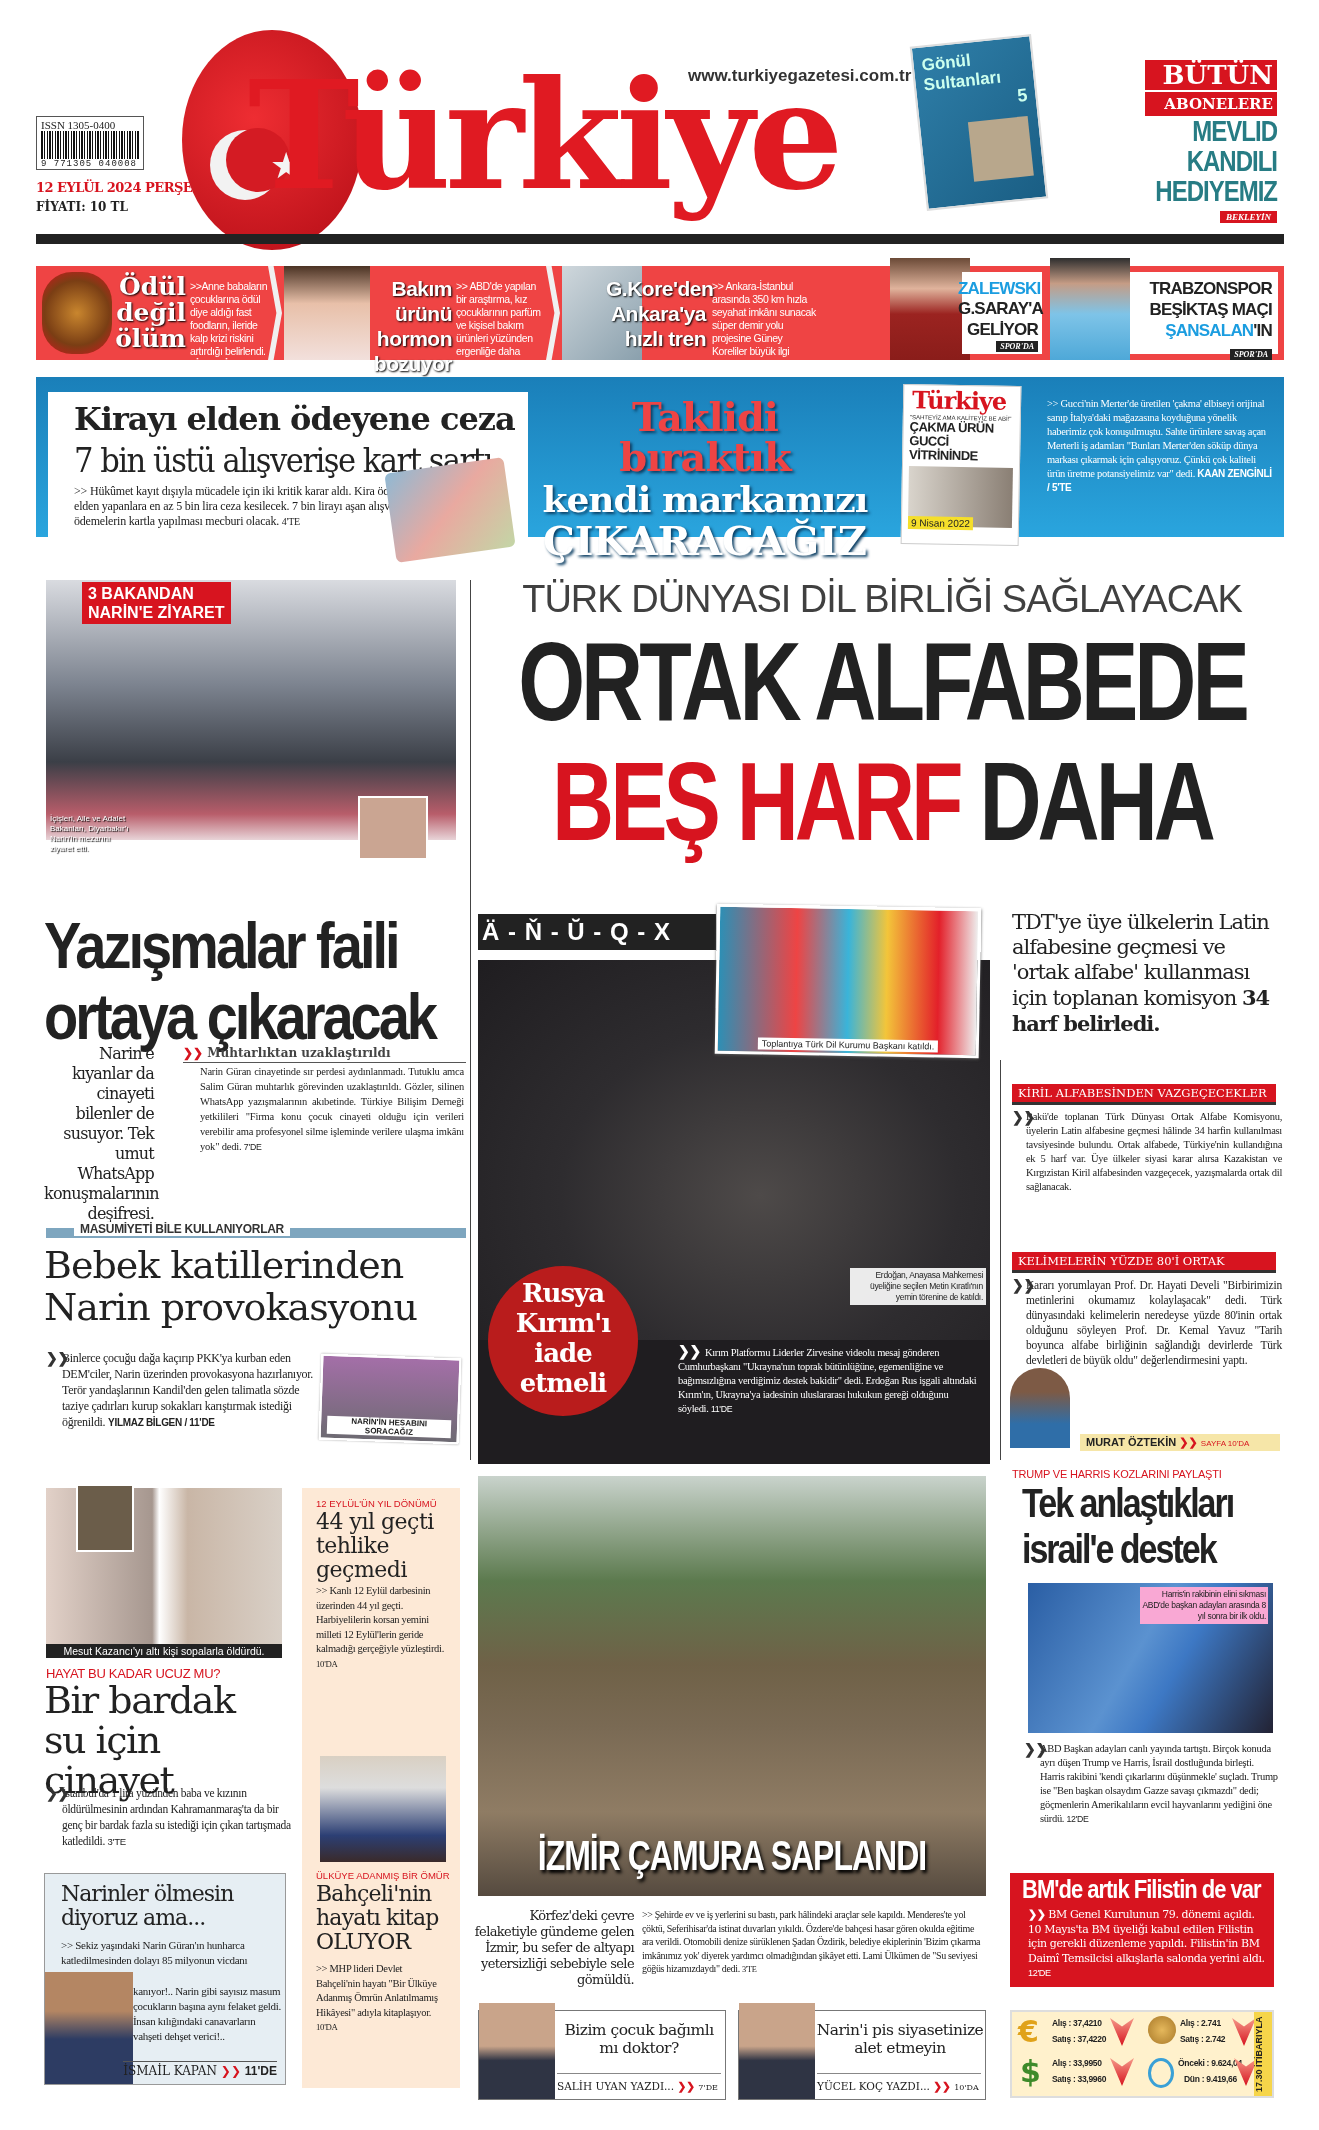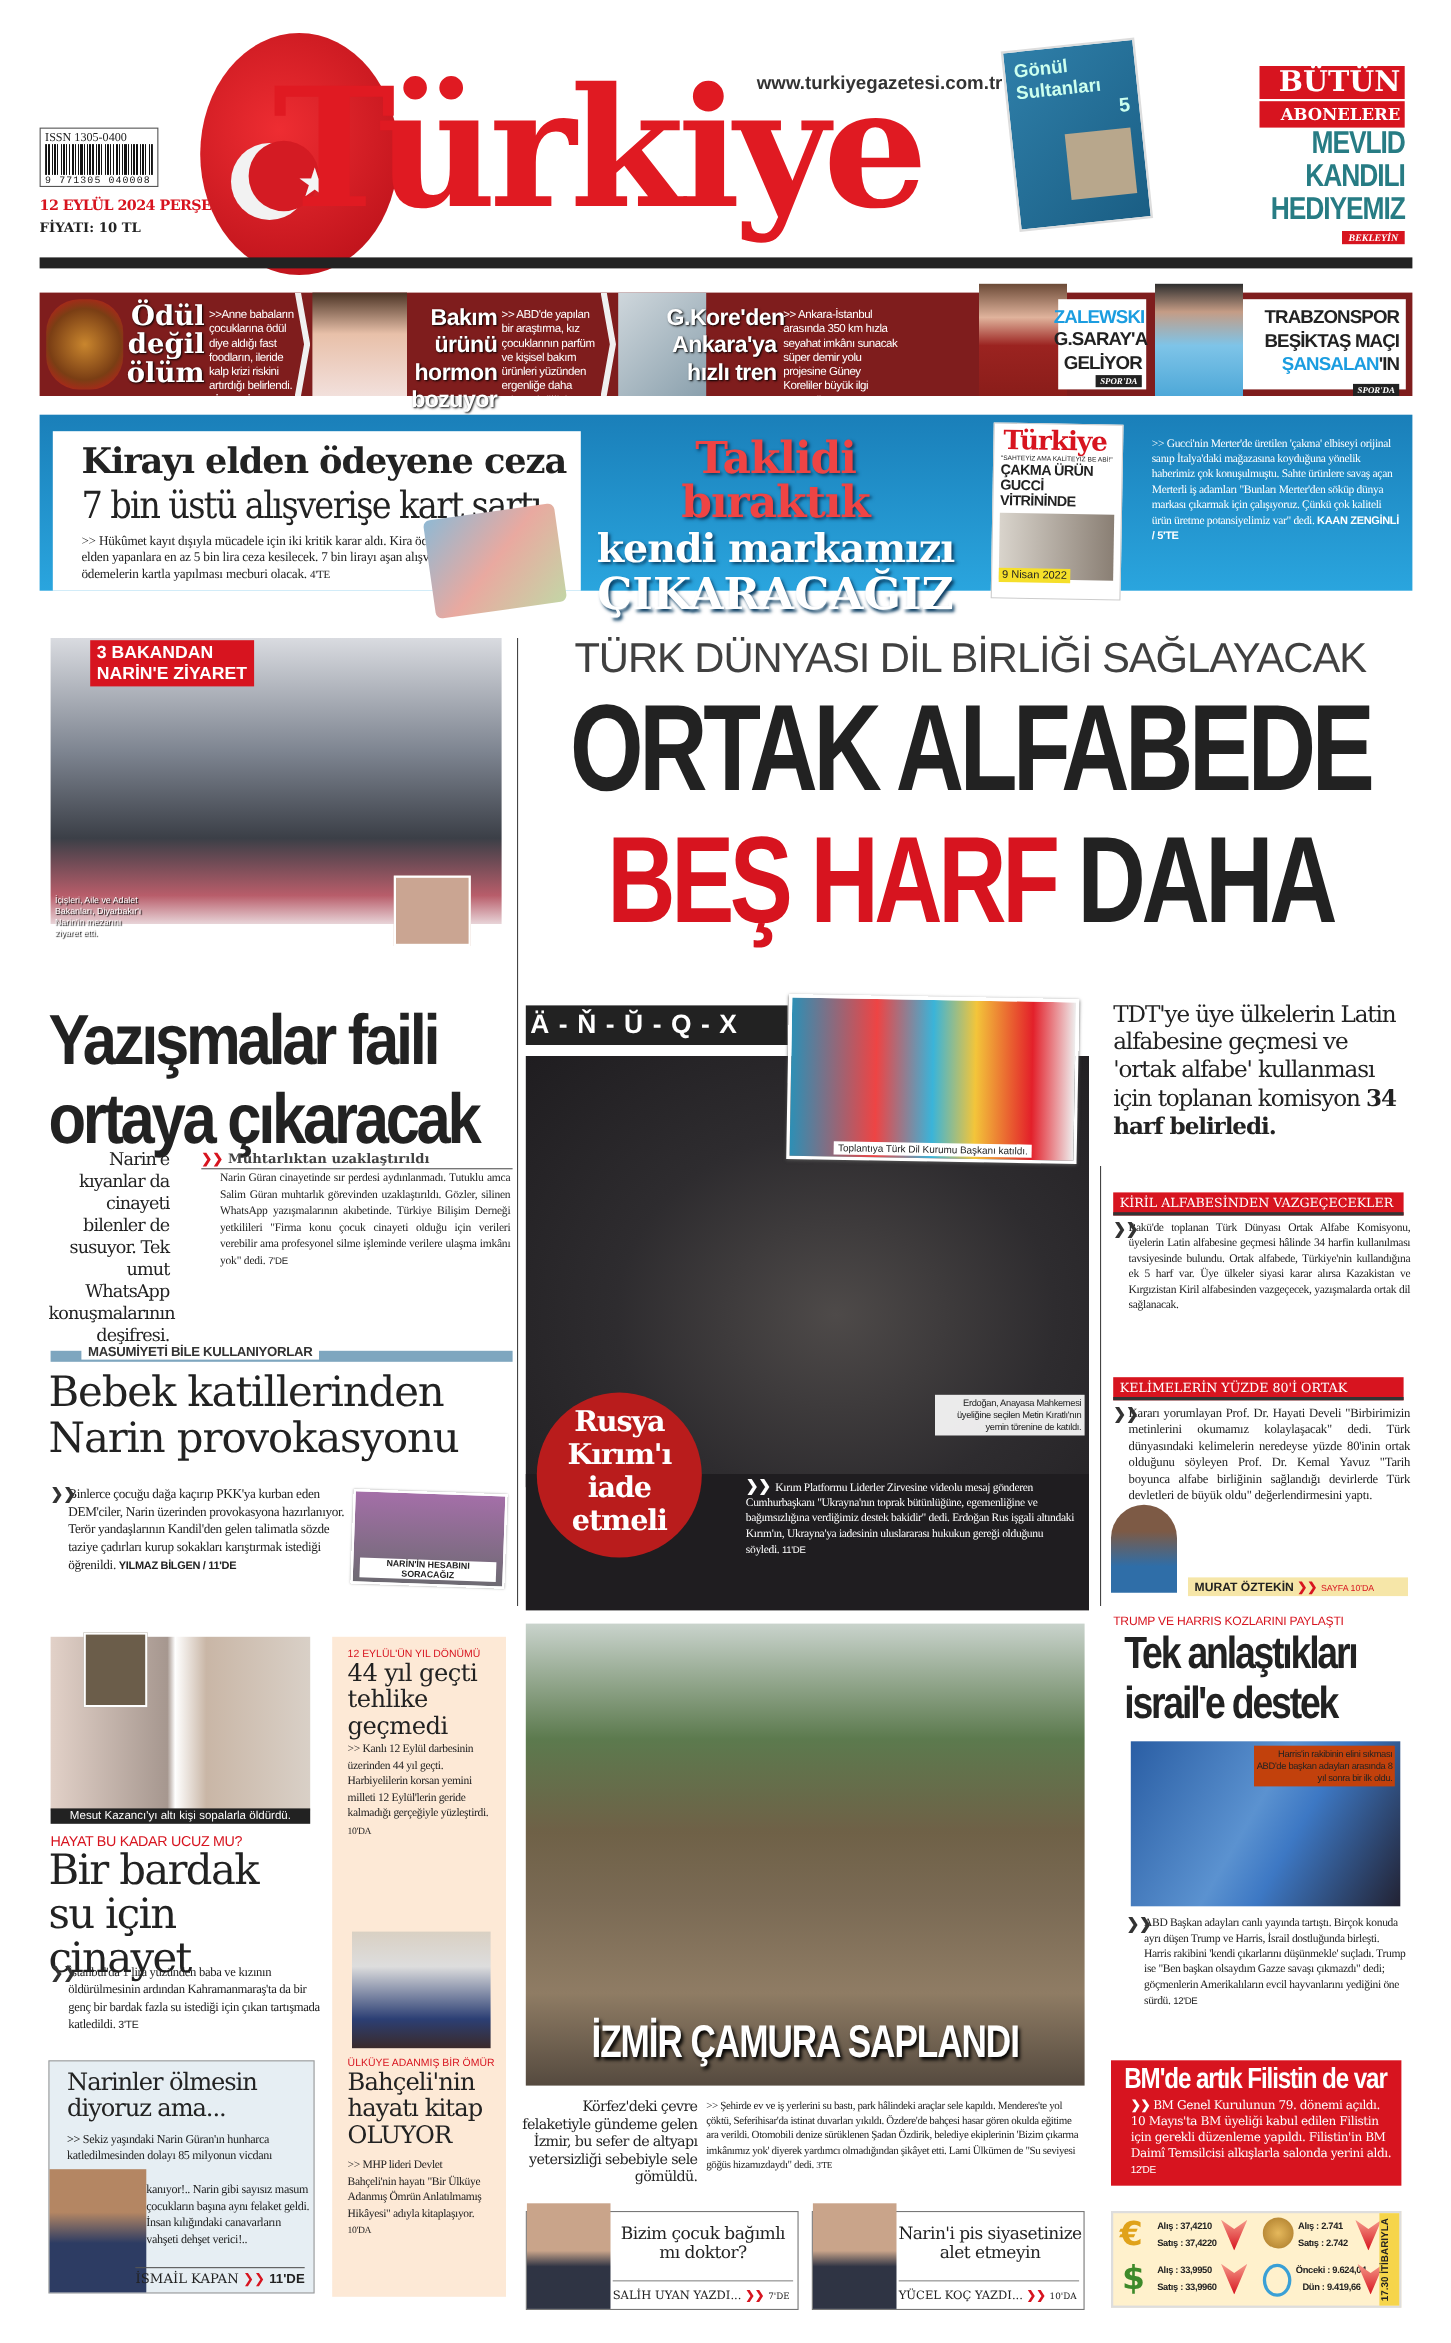--- a/index.html
+++ b/index.html
@@ -24,21 +24,21 @@
 #book{left:918px;top:40px;width:122px;height:165px;background:linear-gradient(135deg,#2f7fa9,#1a5e84);transform:rotate(-6deg);border:2px solid #ddd;padding:8px;color:#cfe;font-weight:bold;font-family:"Liberation Sans",sans-serif;font-size:17px}
 #book .num{text-align:right;font-size:18px}
 #book .img{margin-top:10px;margin-left:40px;width:60px;height:60px;background:#b8a78c}
 #promo{left:1145px;top:60px;width:132px;text-align:right}
 #promo .b1{background:#d7141f;color:#fff;font-weight:bold;font-size:26px;font-family:"DejaVu Serif",serif;padding:0 4px;line-height:30px}
 #promo .b2{background:#d7141f;color:#fff;font-weight:bold;font-size:15px;font-family:"DejaVu Serif",serif;padding:0 4px;margin-top:2px;line-height:24px}
 #promo .teal{color:#277c84;font-weight:bold;font-size:24px;line-height:30px;font-family:"Liberation Sans",sans-serif;letter-spacing:-1px;transform:scaleY(1.2)}
 #promo .bek{display:inline-block;background:#d7141f;color:#fff;font-size:9px;font-style:italic;font-weight:bold;padding:1px 6px;margin-top:4px}
 #mast-bar{left:36px;top:234px;width:1248px;height:10px;background:#222}
 
-#strip{left:36px;top:266px;width:1248px;height:94px;background:#7f1d1d}
+#strip{left:36px;top:266px;width:1248px;height:94px;background:#ef4444}
 .teaser{position:absolute;top:0;height:94px;color:#fff}
 .teaser .hl{position:absolute;font-weight:bold;font-family:"Liberation Sans",sans-serif;text-align:right;line-height:1;text-shadow:1px 1px 2px #000}
 .teaser .tx{position:absolute;font-size:10.5px;line-height:13px;font-family:"Liberation Sans",sans-serif;letter-spacing:-0.4px}
 .chev{position:absolute;top:0;width:14px;height:94px;background:#f0f0f0;clip-path:polygon(0 0,40% 0,100% 50%,40% 100%,0 100%,60% 50%)}
 .photo{position:absolute;background:#888}
 .sport-box{position:absolute;background:#fff;top:6px;height:82px}
 .sport-box .hl{position:absolute;font-family:"Liberation Sans",sans-serif;font-weight:bold;font-size:17px;line-height:21px;text-align:right;letter-spacing:-0.8px}
 .sportda{position:absolute;background:#222;color:#fff;font-size:8px;font-style:italic;font-weight:bold;padding:1px 4px}
 
 #blue{left:36px;top:377px;width:1248px;height:160px;background:linear-gradient(180deg,#1a7fb9,#2aa5de)}
@@ -129,21 +129,21 @@
 .col-box{position:absolute;border:1px solid #777;background:#fff;height:90px}
 .col-box .ph{position:absolute;left:0;bottom:0;width:76px;height:96px;background:linear-gradient(180deg,#c9a48a 0%,#c9a48a 45%,#2f3444 60%)}
 .col-box .ttl{position:absolute;font-family:"DejaVu Serif",serif;font-size:15.5px;line-height:18px;text-align:center;letter-spacing:-0.5px}
 .col-box .by{position:absolute;border-top:1px solid #888;font-family:"DejaVu Serif",serif;font-size:10.5px;padding-top:6px}
 .col-box .by .q{color:#d7141f;font-weight:bold}
 .col-box .by .pg{font-size:8px}
 
 #trump-k{left:1012px;top:1468px;font-family:"Liberation Sans",sans-serif;color:#d7141f;font-size:11px;letter-spacing:-0.2px}
 #trump-h{left:1022px;top:1480px;width:270px;font-family:"Liberation Sans",sans-serif;font-weight:bold;font-size:34px;line-height:38px;letter-spacing:-2px;transform:scaleY(1.2);transform-origin:top}
 #trump-photo{left:1028px;top:1583px;width:245px;height:150px;background:linear-gradient(120deg,#2a5ea4 0%,#5b92d0 45%,#3d78c4 60%,#223 100%)}
-#trump-cap{left:1140px;top:1587px;width:128px;background:#c2410c;font-size:8.5px;line-height:11px;text-align:right;padding:2px;font-family:"Liberation Sans",sans-serif;letter-spacing:-0.3px}
+#trump-cap{left:1140px;top:1587px;width:128px;background:#f9a8d4;font-size:8.5px;line-height:11px;text-align:right;padding:2px;font-family:"Liberation Sans",sans-serif;letter-spacing:-0.3px}
 #trump-p{left:1024px;top:1742px;width:256px;font-size:10.5px;line-height:14px;letter-spacing:-0.3px;padding-left:16px}
 #bm{left:1010px;top:1873px;width:264px;height:114px;background:#d7141f;color:#fff}
 #bm h3{position:absolute;left:12px;top:4px;font-family:"Liberation Sans",sans-serif;font-weight:bold;font-size:22px;letter-spacing:-1px;transform:scaleY(1.2)}
 #bm p{position:absolute;left:18px;top:34px;width:240px;font-family:"DejaVu Serif",serif;font-size:11px;line-height:14.5px;letter-spacing:-0.4px}
 #market{left:1010px;top:2010px;width:264px;height:88px;background:#fff1cc;border:2px solid #ddd}
 .mk{position:absolute;font-family:"Liberation Sans",sans-serif;font-size:8.5px;font-weight:bold;letter-spacing:-0.3px}
 .mk-ico{position:absolute;font-weight:bold;font-family:"DejaVu Sans",sans-serif}
 .mk-arrow{position:absolute;width:24px;height:28px;background:linear-gradient(180deg,#f59a8a,#d7141f);clip-path:polygon(0 0,50% 30%,100% 0,50% 100%)}
 #market .itib{position:absolute;right:0;top:0;width:18px;height:84px;background:#f6d54a;writing-mode:vertical-rl;transform:rotate(180deg);font-family:"Liberation Sans",sans-serif;font-size:9px;font-weight:bold;text-align:center}
 </style>

